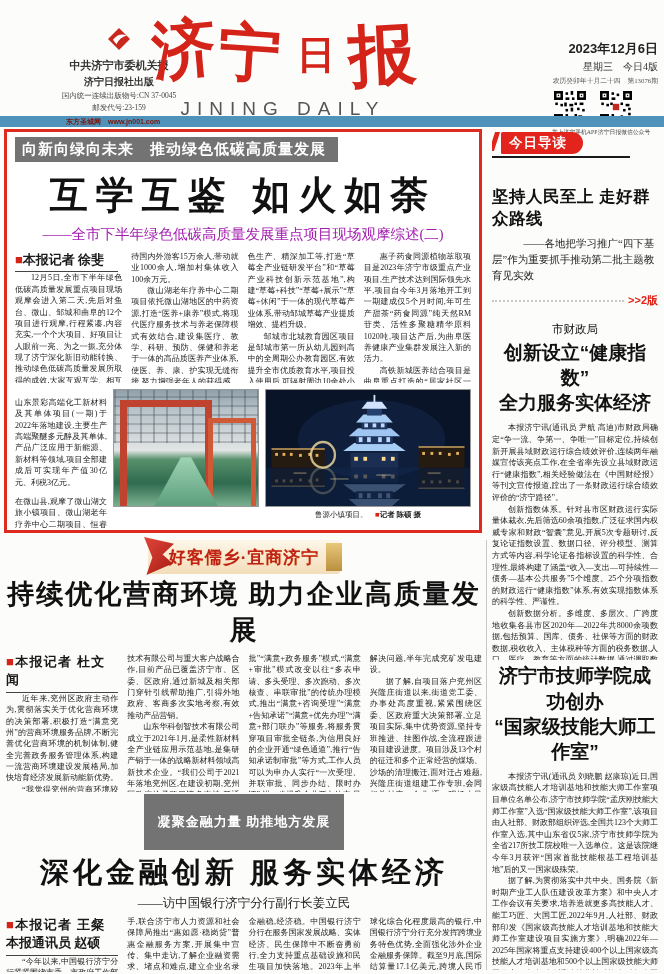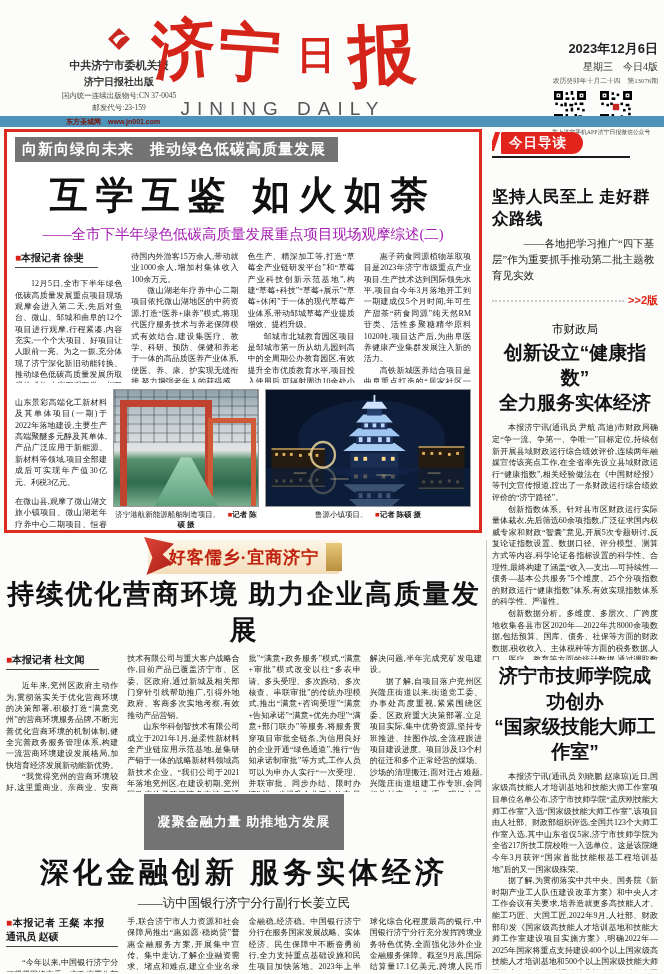--- a/index.html
+++ b/index.html
@@ -26,21 +26,21 @@
   .qr-box{width:34px;}
   .qr-box svg{width:32px;height:32px;}
   .qr-cap{font-size:5.8px;color:#444;margin-top:1px;white-space:nowrap;}
   .site-strip{position:absolute;left:0;top:116px;width:664px;height:11px;background:#4f93ba;}
   .site-strip span{position:absolute;left:66px;top:0;font-size:7px;line-height:11px;color:#7a1408;font-weight:bold;font-family:"Liberation Sans",sans-serif;}
   
   .redbox{position:absolute;left:4px;top:129px;width:478px;height:404px;border:3px solid #dd2b20;background:#fff;box-sizing:border-box;padding:5px 8px 0 8px;overflow:hidden;}
   .kicker{display:inline-block;background:#737373;color:#fff;font-weight:bold;font-size:15px;letter-spacing:1px;padding:3px 12px 3px 7px;font-family:"Liberation Sans",sans-serif;}
   .hl-main{text-align:center;font-size:38px;font-weight:900;letter-spacing:8px;color:#111;margin:8px 0 4px 0;font-family:"Liberation Sans",sans-serif;}
   .sub-main{text-align:center;font-size:14.5px;color:#a21caf;margin-bottom:7px;}
-  .byline{display:inline-block;font-size:10px;font-weight:bold;border-bottom:1px solid #444;padding:0 14px 2px 0;margin-bottom:10px;}
+  .byline{display:inline-block;font-size:13px;font-weight:bold;border-bottom:1px solid #444;padding:0 14px 2px 0;margin-bottom:0;}
   .sq{color:#d42318;}
   .cols4{display:flex;gap:9px;height:132px;overflow:hidden;margin-top:2px;}
   .cols4 .col{flex:1;font-size:8px;line-height:1.42;text-align:justify;overflow:hidden;}
   .col p{margin:0;text-indent:2em;}
   .cont p:first-child{text-indent:0;}
   .photo-row{display:flex;gap:6px;margin-top:6px;height:142px;}
   .side-col{width:92px;font-size:8px;line-height:1.42;text-align:justify;overflow:hidden;flex:none;}
   figure{margin:0;flex:none;}
   .fig1{width:146px;}
   .fig2{flex:1;}
@@ -240,21 +240,20 @@
       <div class="side-col cont">
           <p>山东景彩高端化工新材料及其单体项目(一期)于2022年落地建设,主要生产高端聚醚多元醇及其单体,产品广泛应用于新能源、新材料等领域,项目全部建成后可实现年产值30亿元、利税3亿元。</p>
           <p>在微山县,观摩了微山湖文旅小镇项目、微山湖老年疗养中心二期项目、恒睿智存智能终端配件及电子产品生产项目。</p>
         </div>
       <figure class="fig1">
         <div class="ph photo1">
           <div class="crane1"></div>
           <div class="crane2"></div>
           <div class="walk"></div>
         </div>
-        <figcaption><span>济宁港航新能源船舶制造项目。</span>　<span class="sq">■</span><b>记者 陈硕 摄</b></figcaption>
       </figure>
       <figure class="fig2">
         <div class="ph">
           <svg width="100%" height="100%" viewBox="0 0 222 118" preserveAspectRatio="none">
             <rect width="222" height="118" fill="#091428"></rect>
             <rect y="79" width="222" height="39" fill="#0c1d3a"></rect>
             <ellipse cx="115" cy="50" rx="80" ry="40" fill="#16294d" opacity="0.5"></ellipse>
             <g id="scene">
               <rect x="6" y="60" width="58" height="19" fill="#261b10"></rect>
               <g fill="#e3b25e">

